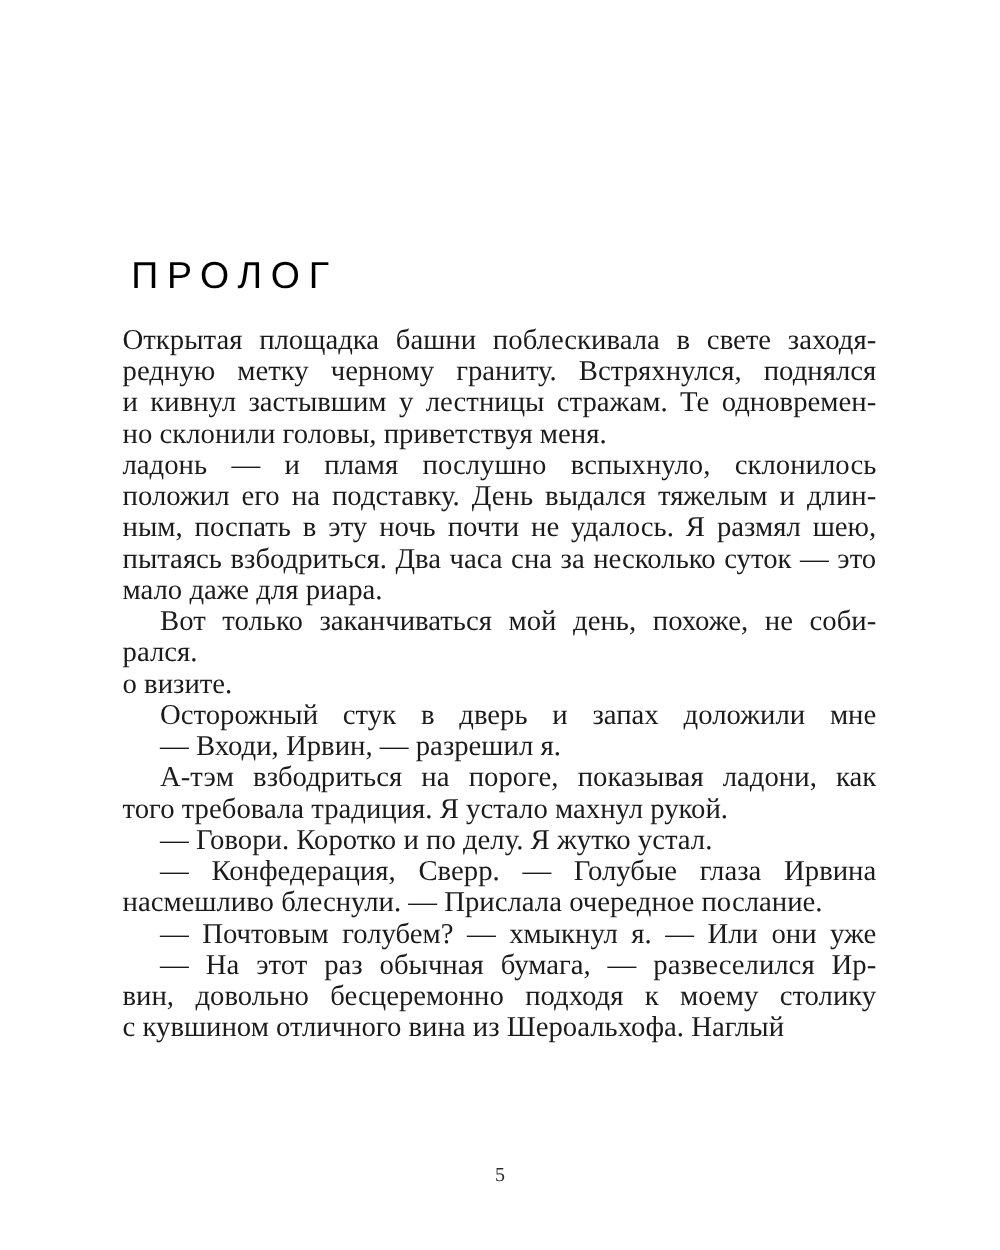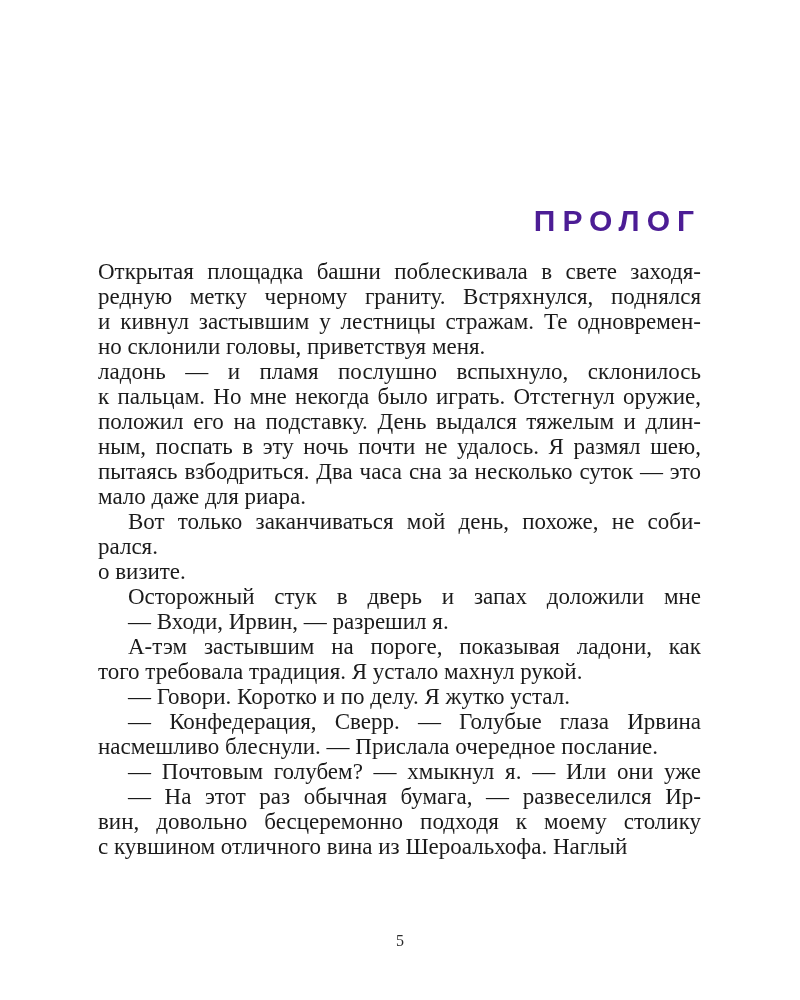--- a/index.html
+++ b/index.html
@@ -13,28 +13,28 @@
     height: 1000px;
     background: #ffffff;
     box-sizing: border-box;
     padding: 203px 99px 0 98px;
     font-family: "Liberation Serif", serif;
     color: #1b1b1b;
     overflow: hidden;
   }
   .heading {
     font-family: "Liberation Sans", sans-serif;
-    font-weight: 700;
+    font-weight: 400;
     font-size: 30px;
     line-height: 36px;
     letter-spacing: 7px;
     text-indent: 7px;
-    text-align: right;
+    text-align: left;
     margin: 0 0 20px 0;
-    color: #4c1d95;
+    color: #000000;
   }
   .text-block {
     width: 603px;
   }
   .paragraph {
     margin: 0;
     padding: 0;
   }
   .line {
     font-size: 23px;
@@ -68,39 +68,38 @@
 
   <div class="text-block">
       <div class="paragraph">
         <div class="line">Открытая площадка башни поблескивала в свете заходя-</div>
         <div class="line">редную метку черному граниту. Встряхнулся, поднялся</div>
         <div class="line">и кивнул застывшим у лестницы стражам. Те одновремен-</div>
         <div class="line last">но склонили головы, приветствуя меня.</div>
       </div>
       <div class="paragraph">
         <div class="line">ладонь — и пламя послушно вспыхнуло, склонилось</div>
-        <div class="line">к пальцам. Но мне некогда было играть. Отстегнул оружие,</div>
         <div class="line">положил его на подставку. День выдался тяжелым и длин-</div>
         <div class="line">ным, поспать в эту ночь почти не удалось. Я размял шею,</div>
         <div class="line">пытаясь взбодриться. Два часа сна за несколько суток — это</div>
         <div class="line last">мало даже для риара.</div>
       </div>
       <div class="paragraph">
         <div class="line indent">Вот только заканчиваться мой день, похоже, не соби-</div>
         <div class="line last">рался.</div>
       </div>
       <div class="paragraph">
         <div class="line last">о визите.</div>
         <div class="line indent">Осторожный стук в дверь и запах доложили мне</div>
       </div>
       <div class="paragraph">
         <div class="line indent last">— Входи, Ирвин, — разрешил я.</div>
       </div>
       <div class="paragraph">
-        <div class="line indent">А-тэм застывшим на пороге, показывая ладони, как</div>
+        <div class="line indent">А-тэм взбодриться на пороге, показывая ладони, как</div>
         <div class="line last">того требовала традиция. Я устало махнул рукой.</div>
       </div>
       <div class="paragraph">
         <div class="line indent last">— Говори. Коротко и по делу. Я жутко устал.</div>
       </div>
       <div class="paragraph">
         <div class="line indent">— Конфедерация, Сверр. — Голубые глаза Ирвина</div>
         <div class="line last">насмешливо блеснули. — Прислала очередное послание.</div>
       </div>
       <div class="paragraph">

